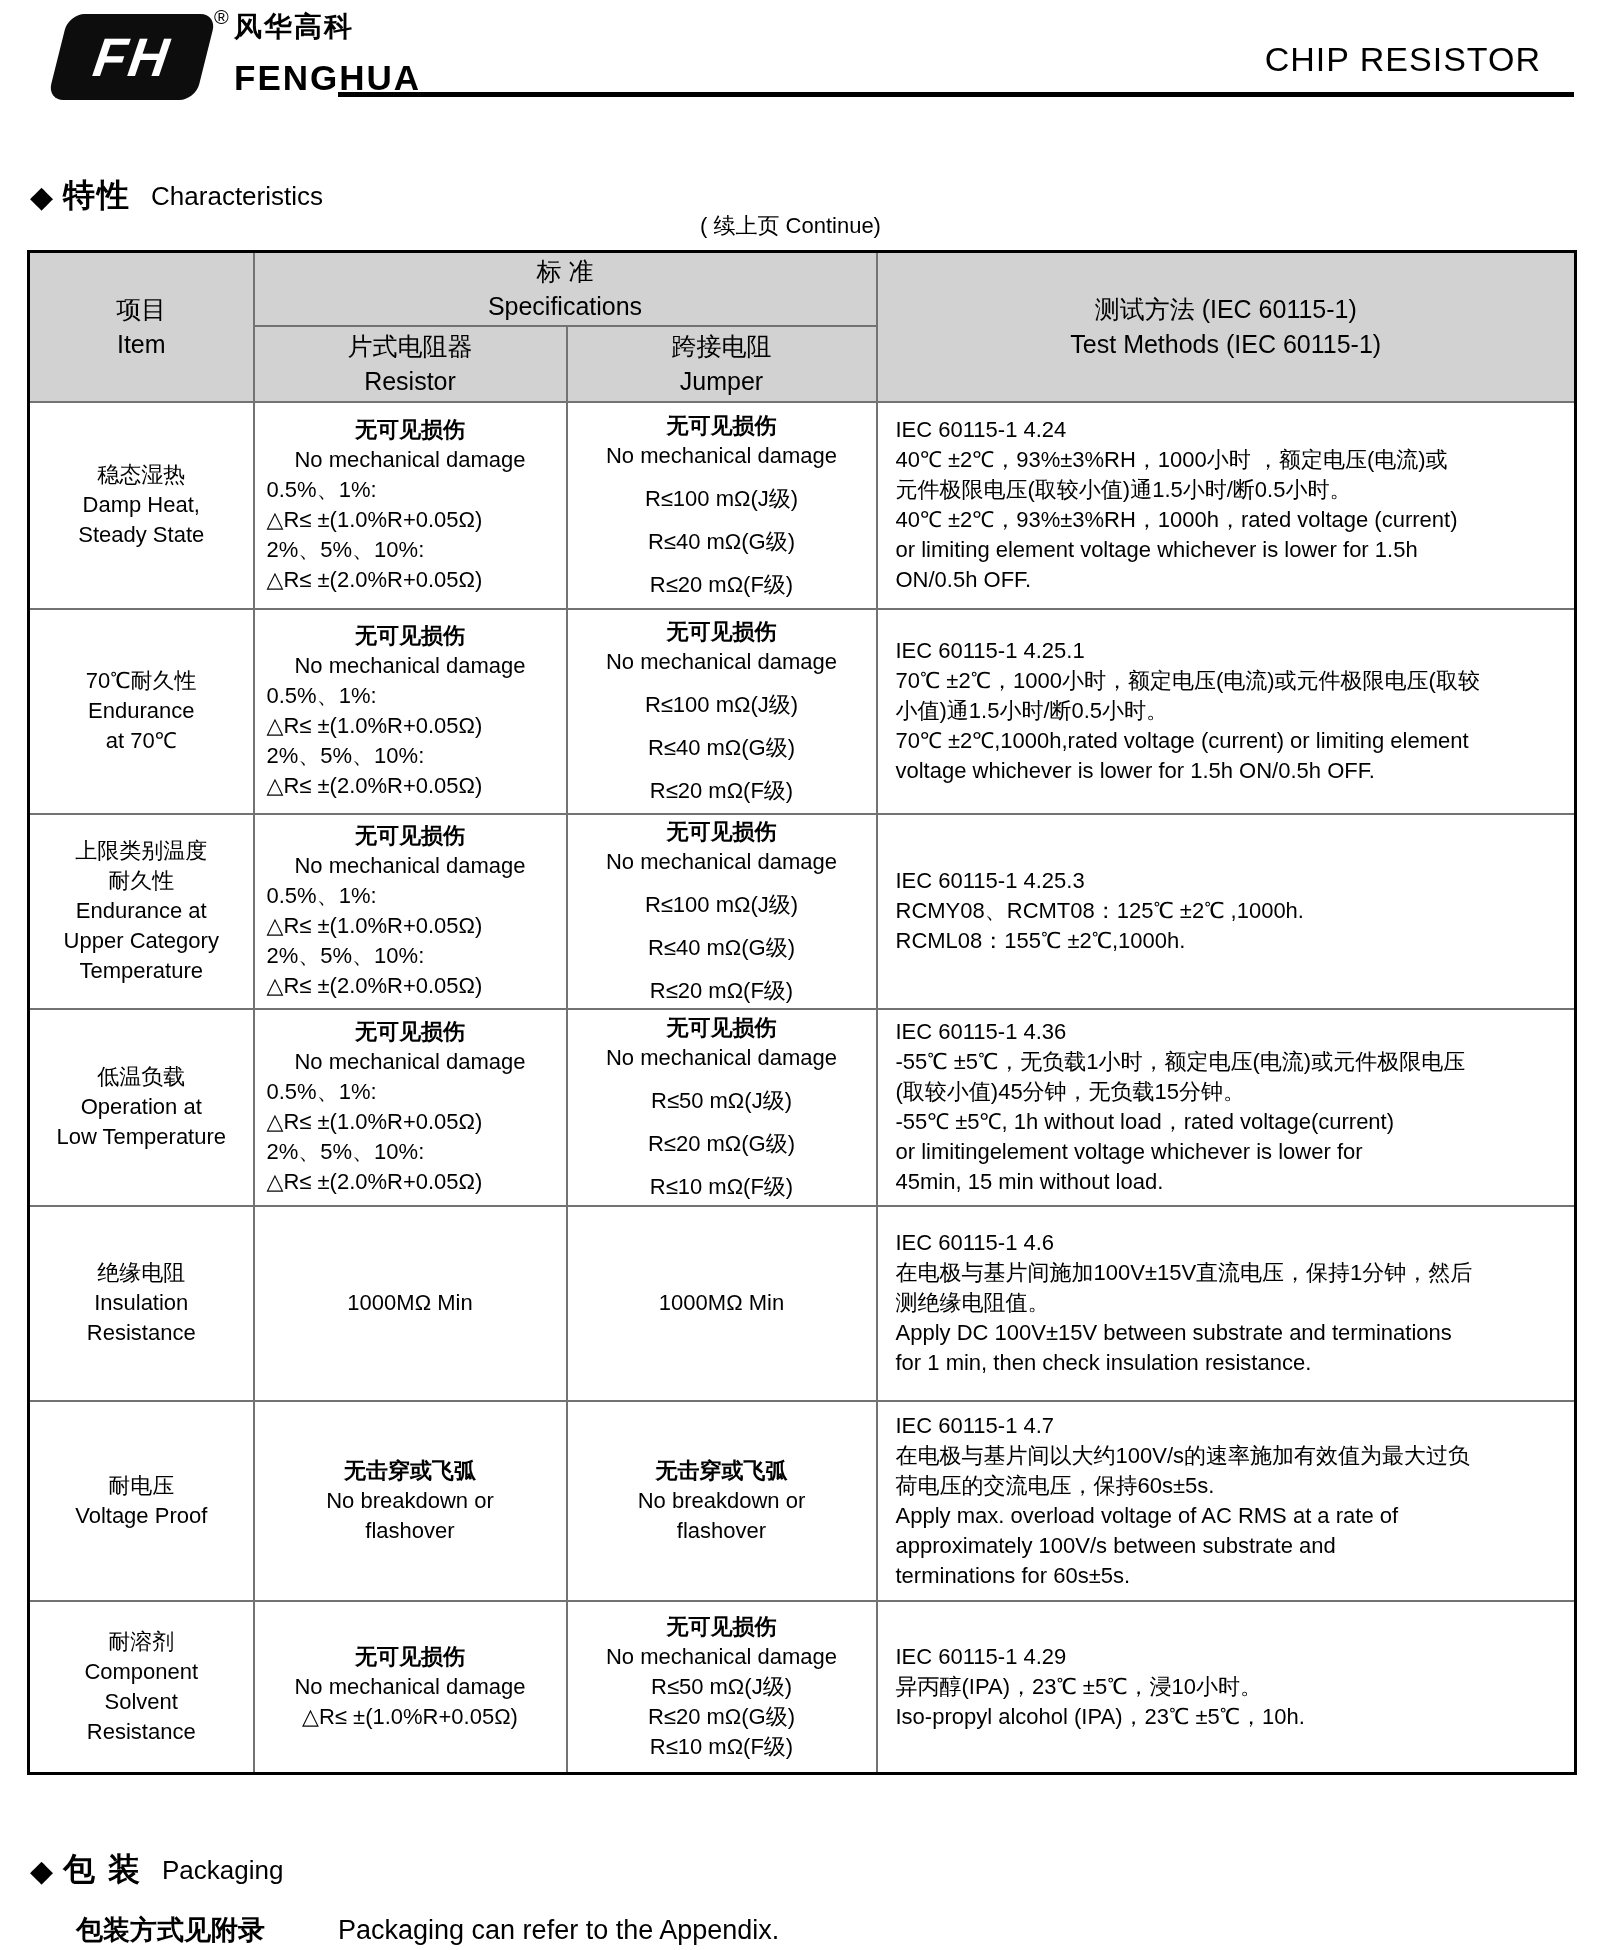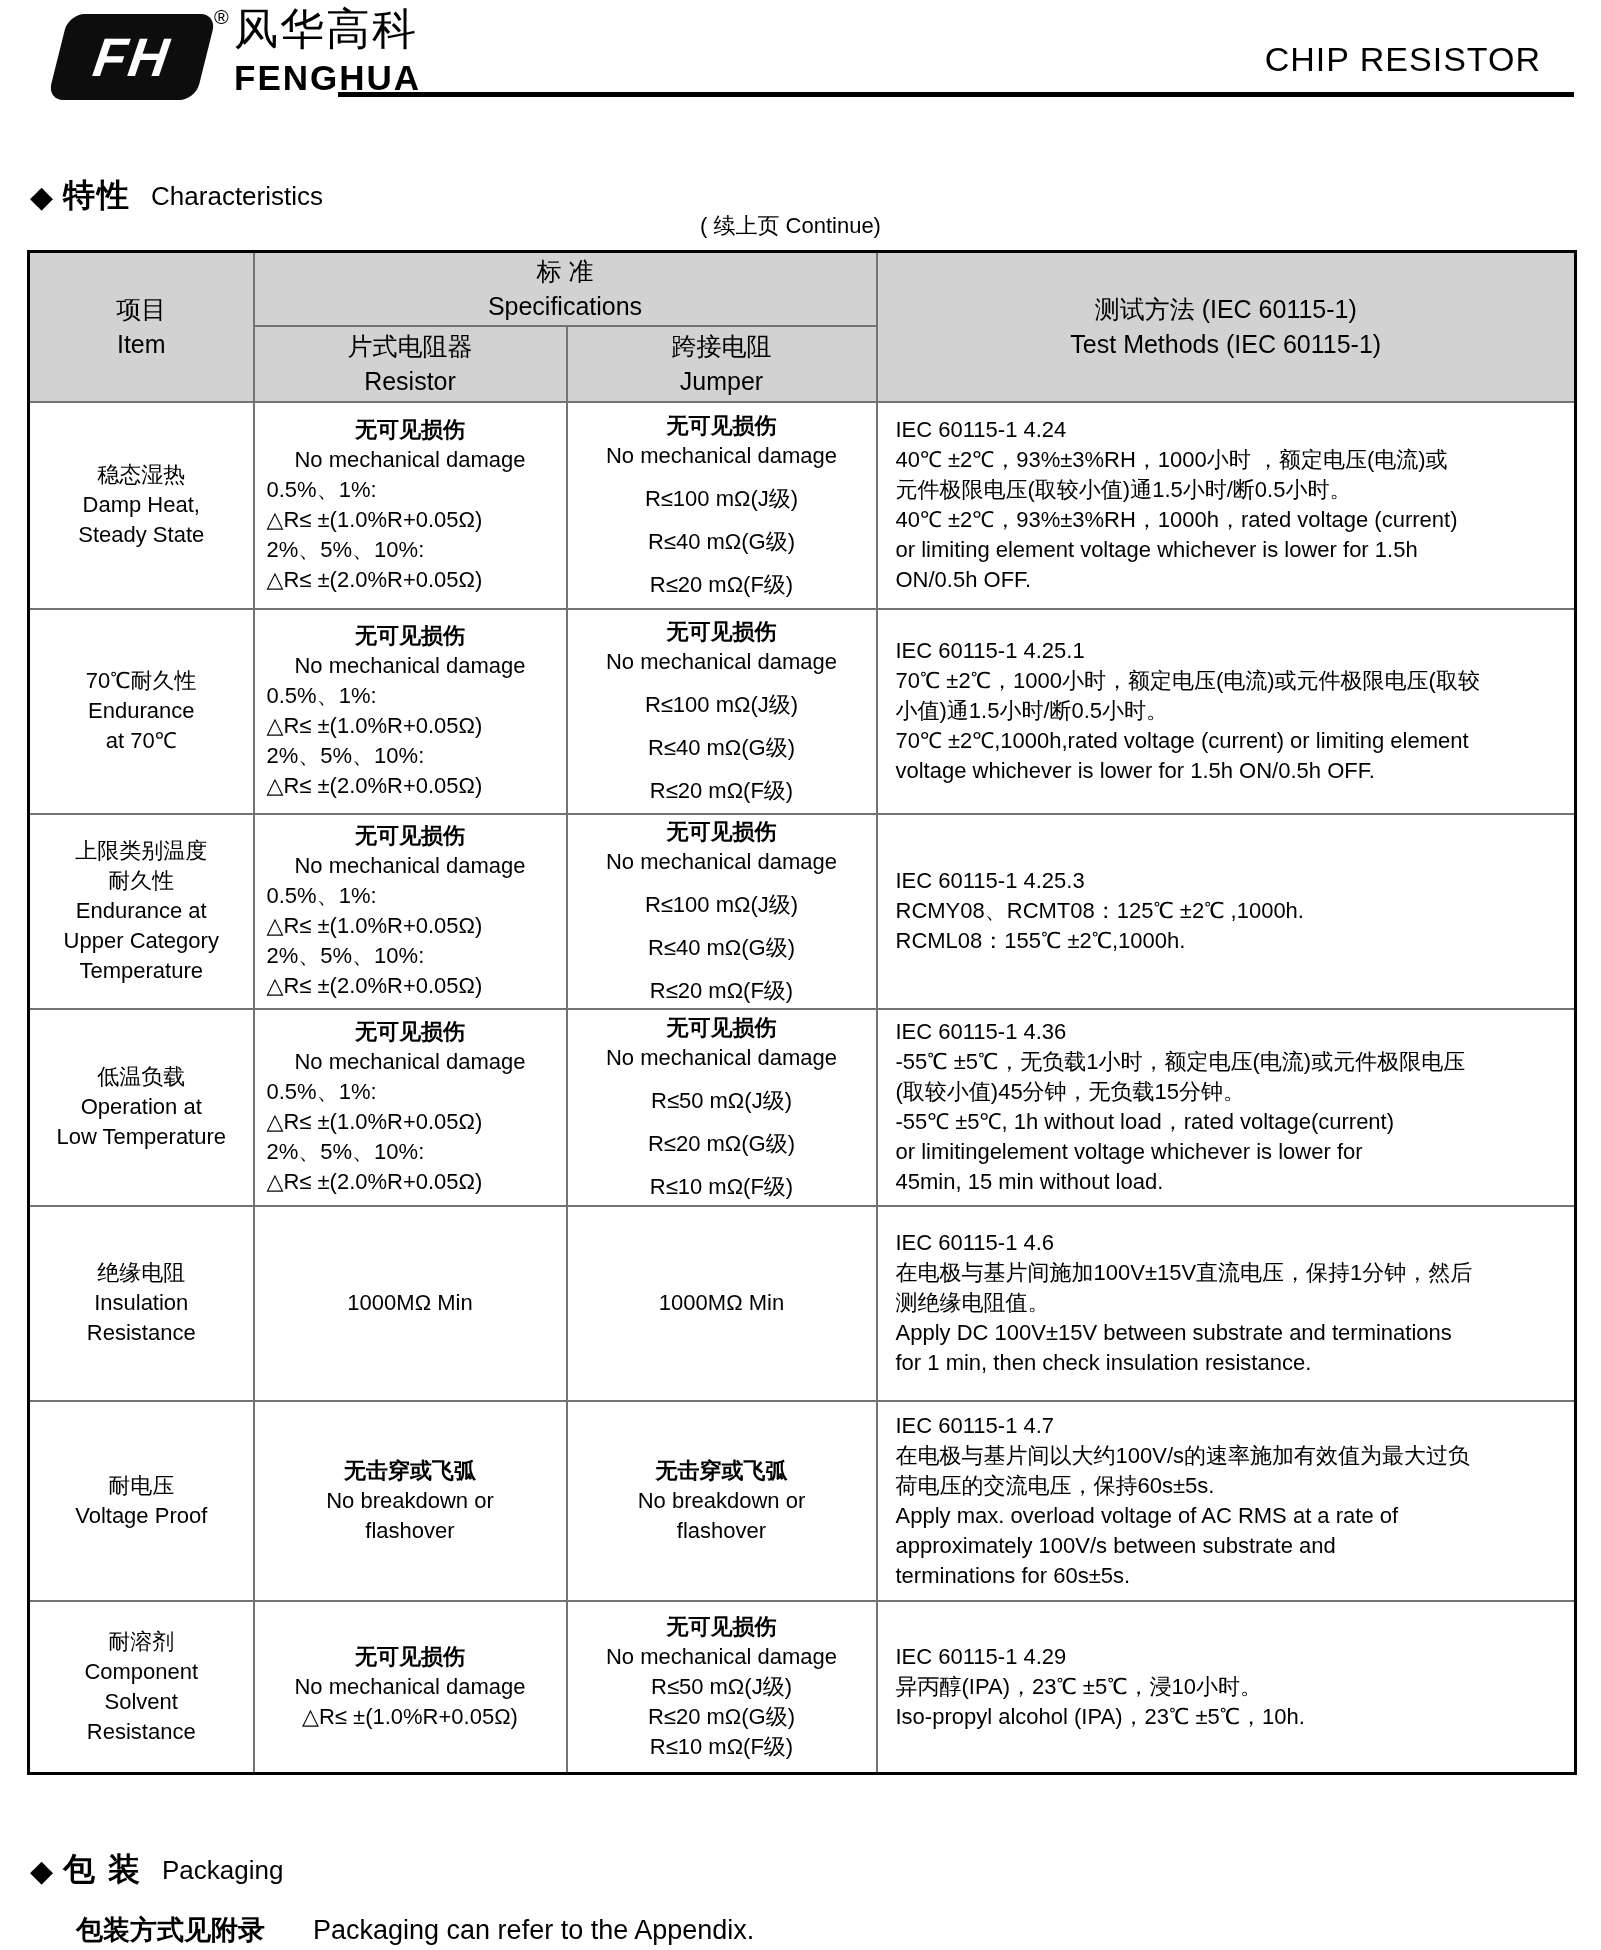--- a/index.html
+++ b/index.html
@@ -11,34 +11,34 @@
   .logo-mark{
     position:absolute;left:58px;top:14px;width:148px;height:86px;
     background:#0d0d0d;border-radius:16px;transform:skewX(-14deg);
     display:flex;align-items:center;justify-content:center;
   }
   .logo-fh{
     color:#fff;font-weight:bold;font-style:italic;font-size:54px;
     transform:skewX(6deg);letter-spacing:2px;
   }
   .logo-reg{position:absolute;left:214px;top:6px;font-size:20px;}
-  .brand-cn{position:absolute;left:234px;top:0;font-size:44px;font-weight:normal;letter-spacing:2px;}
+  .brand-cn{position:absolute;left:234px;top:8px;font-size:28px;font-weight:bold;letter-spacing:2px;}
   .brand-en{position:absolute;left:234px;top:58px;font-size:35px;letter-spacing:2px;font-weight:bold;}
   .doc-title{position:absolute;top:40px;right:60px;font-size:34px;letter-spacing:1px;}
   .header-rule{position:absolute;left:338px;top:92px;width:1236px;height:5px;background:#000;}
 
   
   .section-title{position:absolute;left:30px;top:174px;display:flex;align-items:center;}
   .pack-title{position:absolute;left:30px;top:1848px;display:flex;align-items:center;}
   .bullet{font-size:30px;margin-right:10px;}
   .t-cn{font-size:32px;font-weight:bold;margin-right:20px;letter-spacing:2px;}
   .t-en{font-size:26px;}
   .continue-note{position:absolute;left:700px;top:211px;font-size:22px;}
   .pack-note{position:absolute;left:76px;top:1912px;font-size:27px;}
-  .pack-note .note-cn{font-weight:bold;margin-right:48px;}
+  .pack-note .note-cn{font-weight:bold;margin-right:73px;}
 
   
   .char-table{
     position:absolute;left:27px;top:250px;width:1547px;
     border-collapse:collapse;table-layout:fixed;
     border:3px solid #000;
   }
   .char-table th,.char-table td{border:2px solid #737373;}
   .char-table th{
     background:#d2d2d2;font-weight:normal;padding:0;

